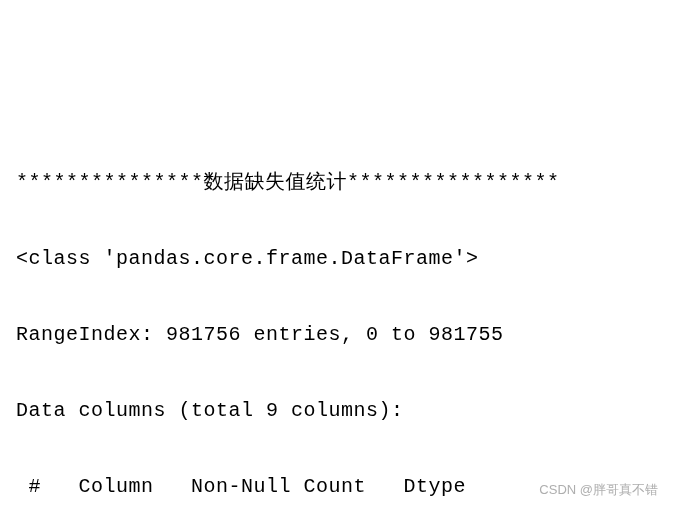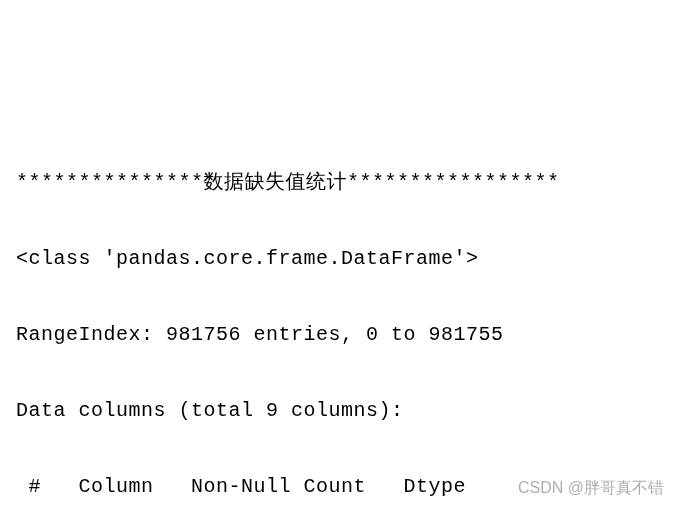--- a/index.html
+++ b/index.html
@@ -17,23 +17,23 @@
       height: 517px;
       box-sizing: border-box;
       overflow: hidden;
     }
     .line {
       white-space: pre;
     }
     .watermark {
       position: absolute;
       bottom: 14px;
-      right: 14px;
+      right: 20px;
       font-family: Arial, "Microsoft YaHei", sans-serif;
-      font-size: 16px;
+      font-size: 13px;
       color: rgba(160, 160, 160, 0.85);
       letter-spacing: 0;
       white-space: nowrap;
     }
   </style>
 </head>
 <body>
 
 
 

